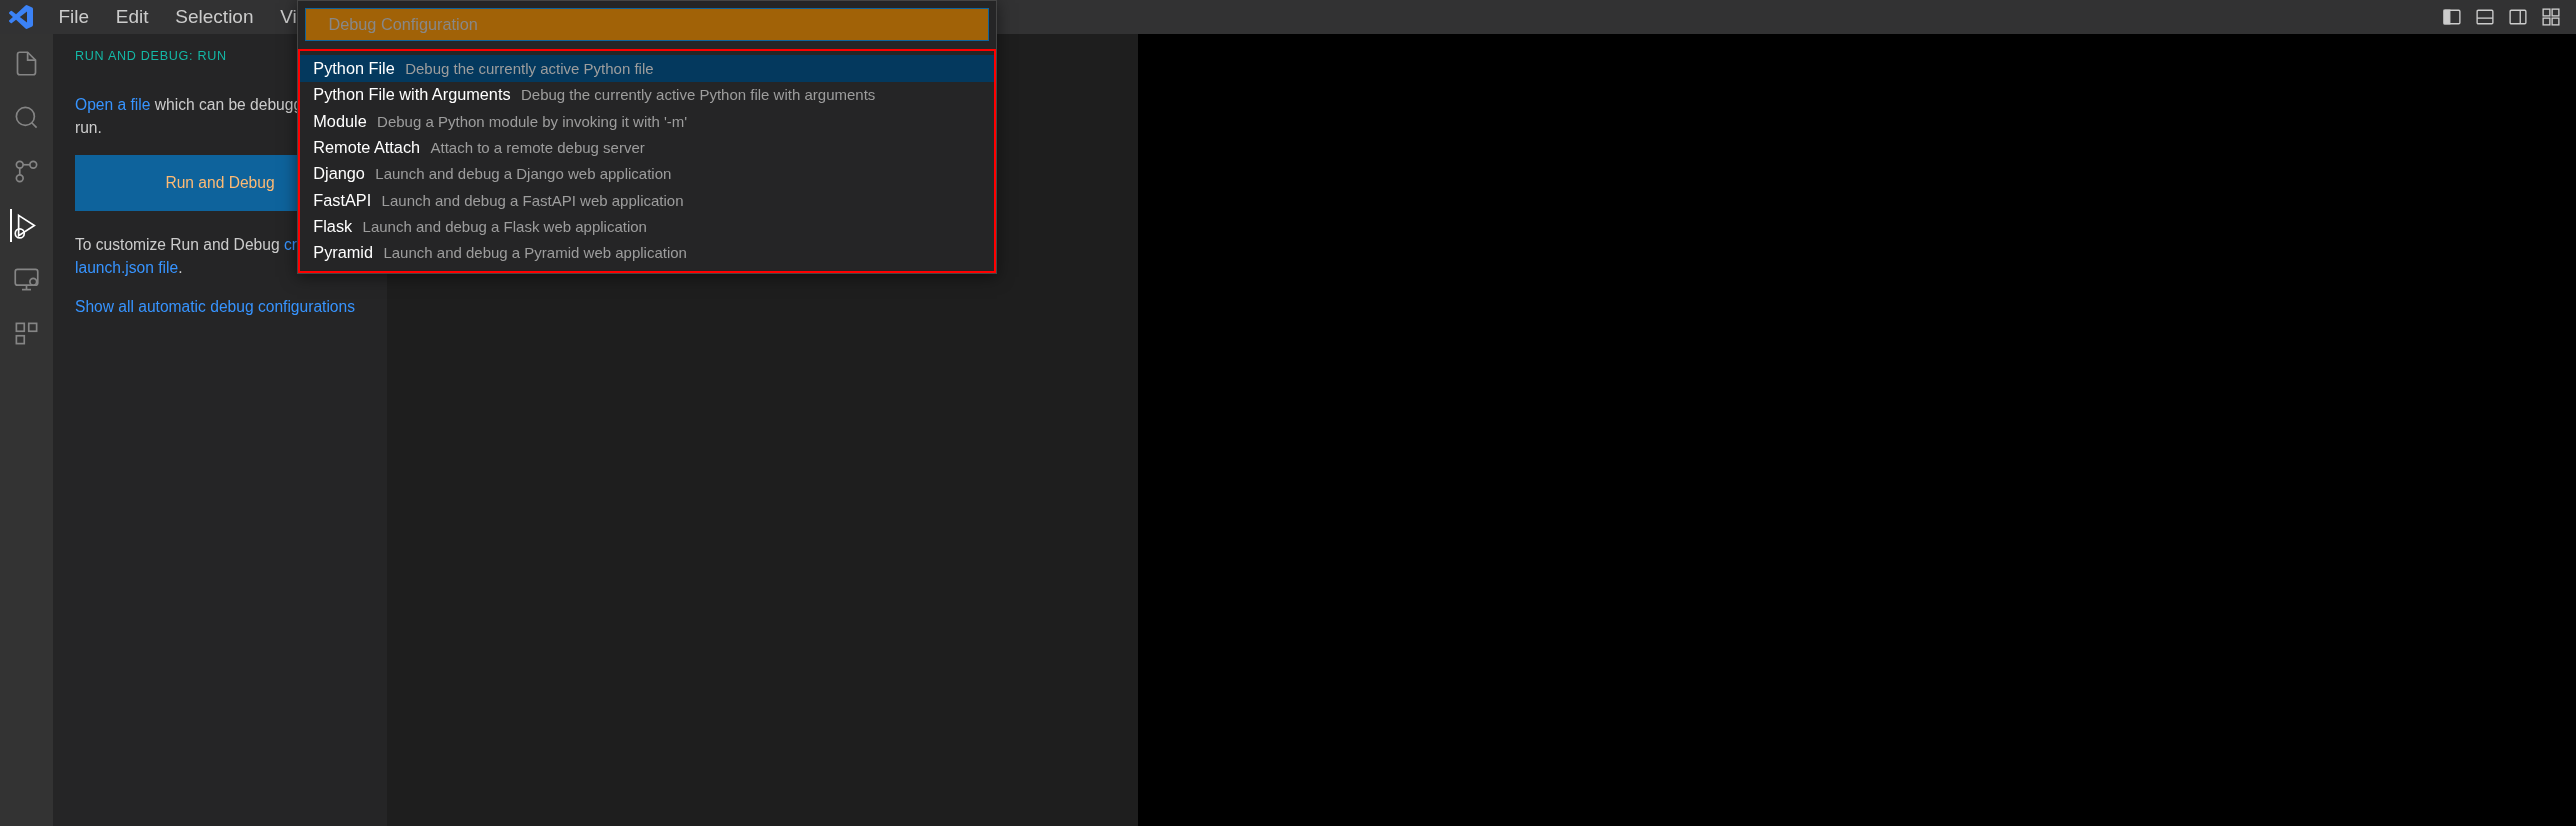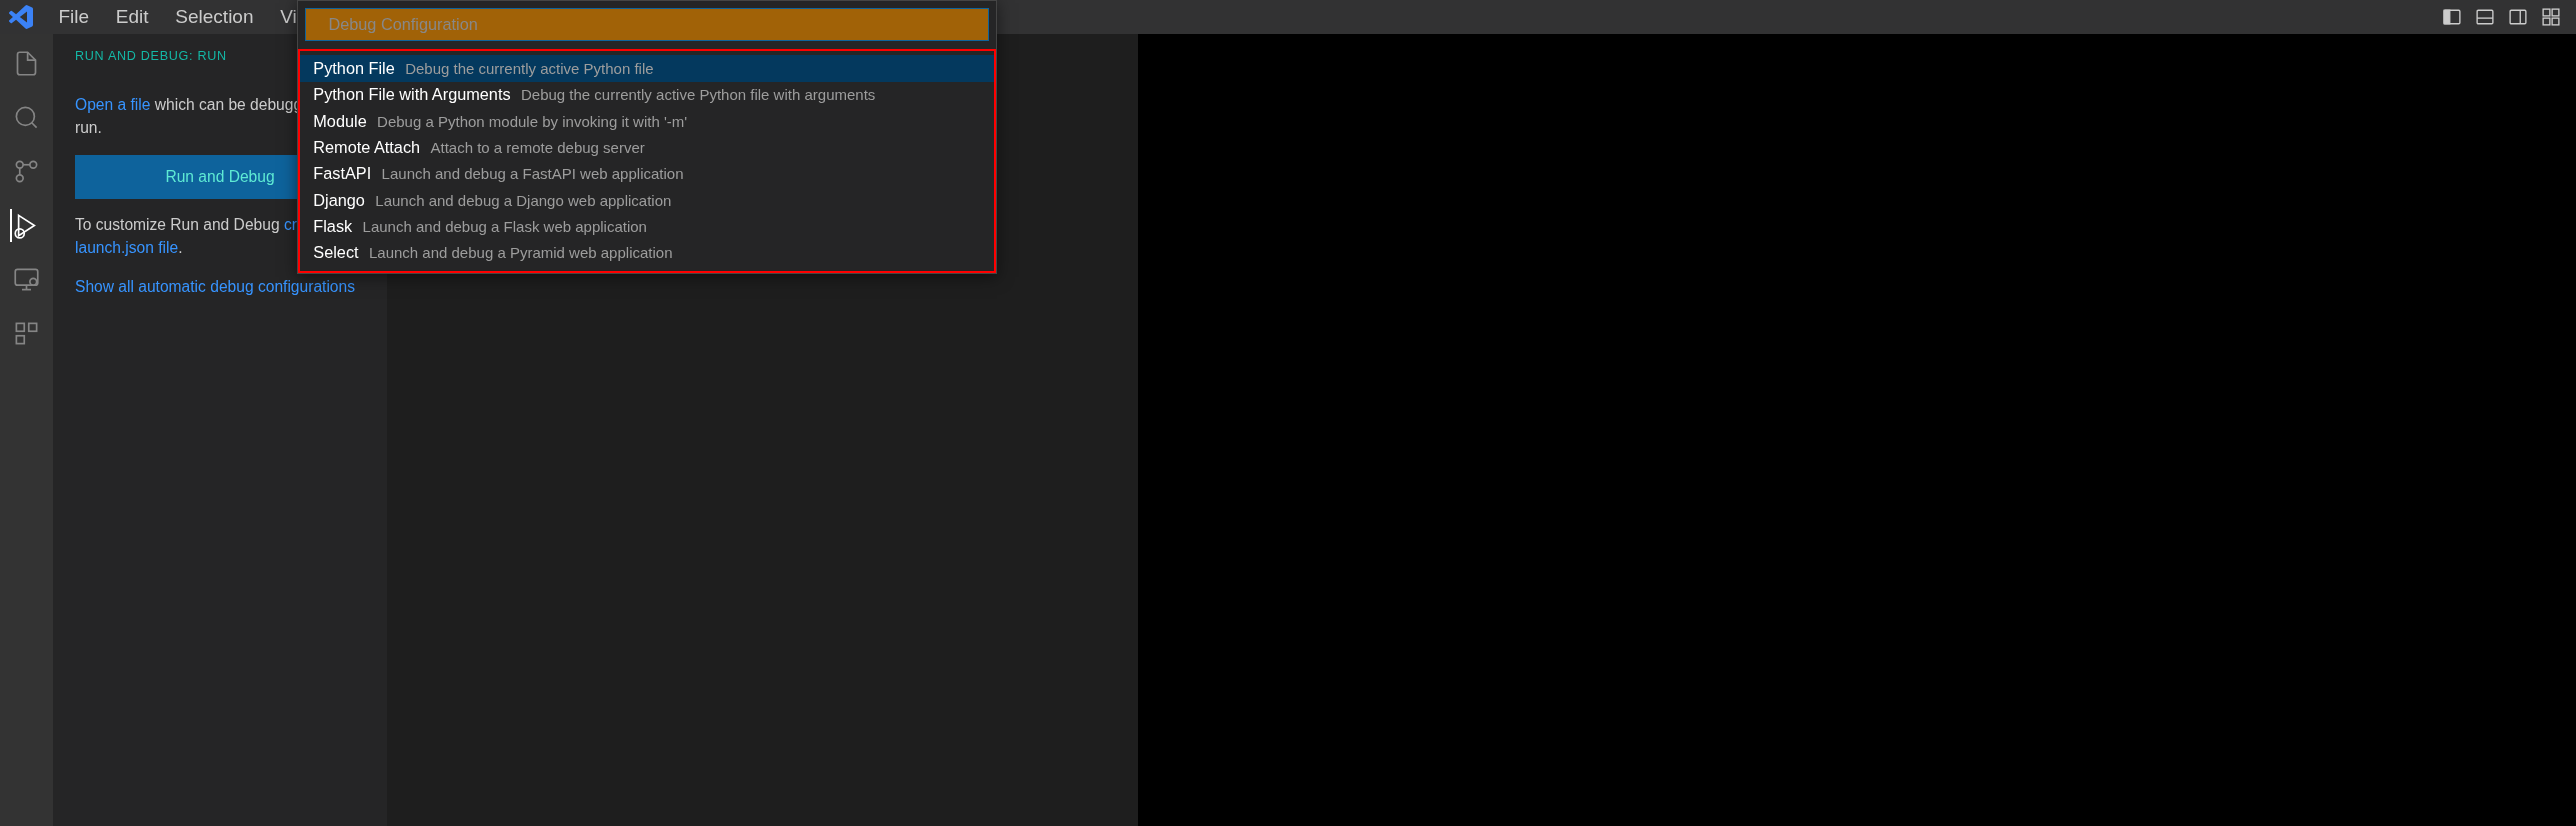--- a/index.html
+++ b/index.html
@@ -98,27 +98,27 @@
       line-height: 1.5;
       color: #cccccc;
       margin-bottom: 15px;
     }
     .link {
       color: #3794ff;
       cursor: pointer;
     }
     .run-debug-btn {
       background: #0e639c;
-      color: #5eead4;
+      color: #fdba74;
       border: none;
-      padding: 13px 30px;
+      padding: 19px 30px;
       font-size: 15.6px;
       width: 100%;
       cursor: pointer;
-      margin-bottom: 14px;
+      margin-bottom: 22px;
     }
     .editor-area {
       flex: 1;
       background: #1e1e1e;
       position: relative;
     }
     
     .quickpick-overlay {
       position: absolute;
       top: 0;
@@ -310,30 +310,30 @@
     </div>
     <div class="quickpick-item">
       <span class="qp-label">Module</span>
       <span class="qp-desc">Debug a Python module by invoking it with '-m'</span>
     </div>
     <div class="quickpick-item">
       <span class="qp-label">Remote Attach</span>
       <span class="qp-desc">Attach to a remote debug server</span>
     </div>
     <div class="quickpick-item">
+      <span class="qp-label">Django</span>
+      <span class="qp-desc">Launch and debug a Django web application</span>
+    </div>
+    <div class="quickpick-item">
       <span class="qp-label">FastAPI</span>
       <span class="qp-desc">Launch and debug a FastAPI web application</span>
     </div>
     <div class="quickpick-item">
-      <span class="qp-label">Django</span>
-      <span class="qp-desc">Launch and debug a Django web application</span>
-    </div>
-    <div class="quickpick-item">
       <span class="qp-label">Flask</span>
       <span class="qp-desc">Launch and debug a Flask web application</span>
     </div>
     <div class="quickpick-item">
-      <span class="qp-label">Select</span>
+      <span class="qp-label">Pyramid</span>
       <span class="qp-desc">Launch and debug a Pyramid web application</span>
     </div>
   </div>
 </div>
 
 
 </body></html>

